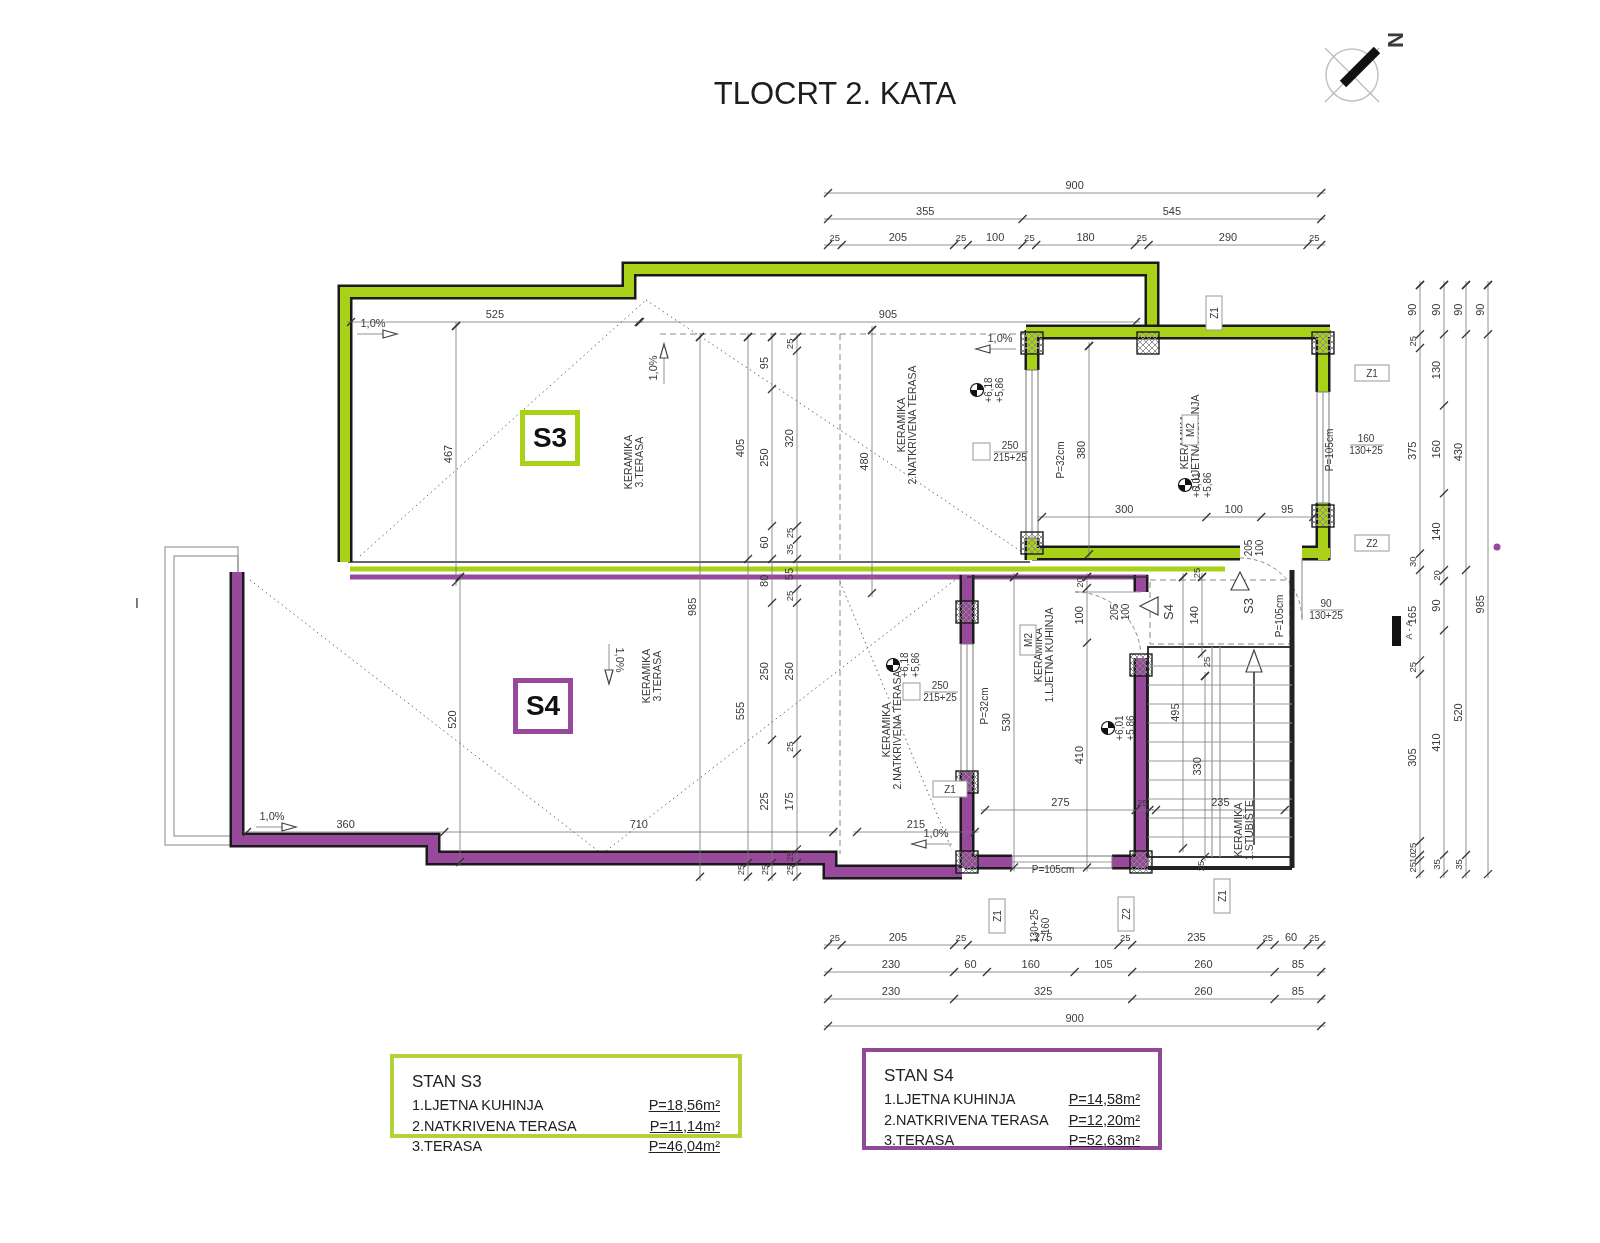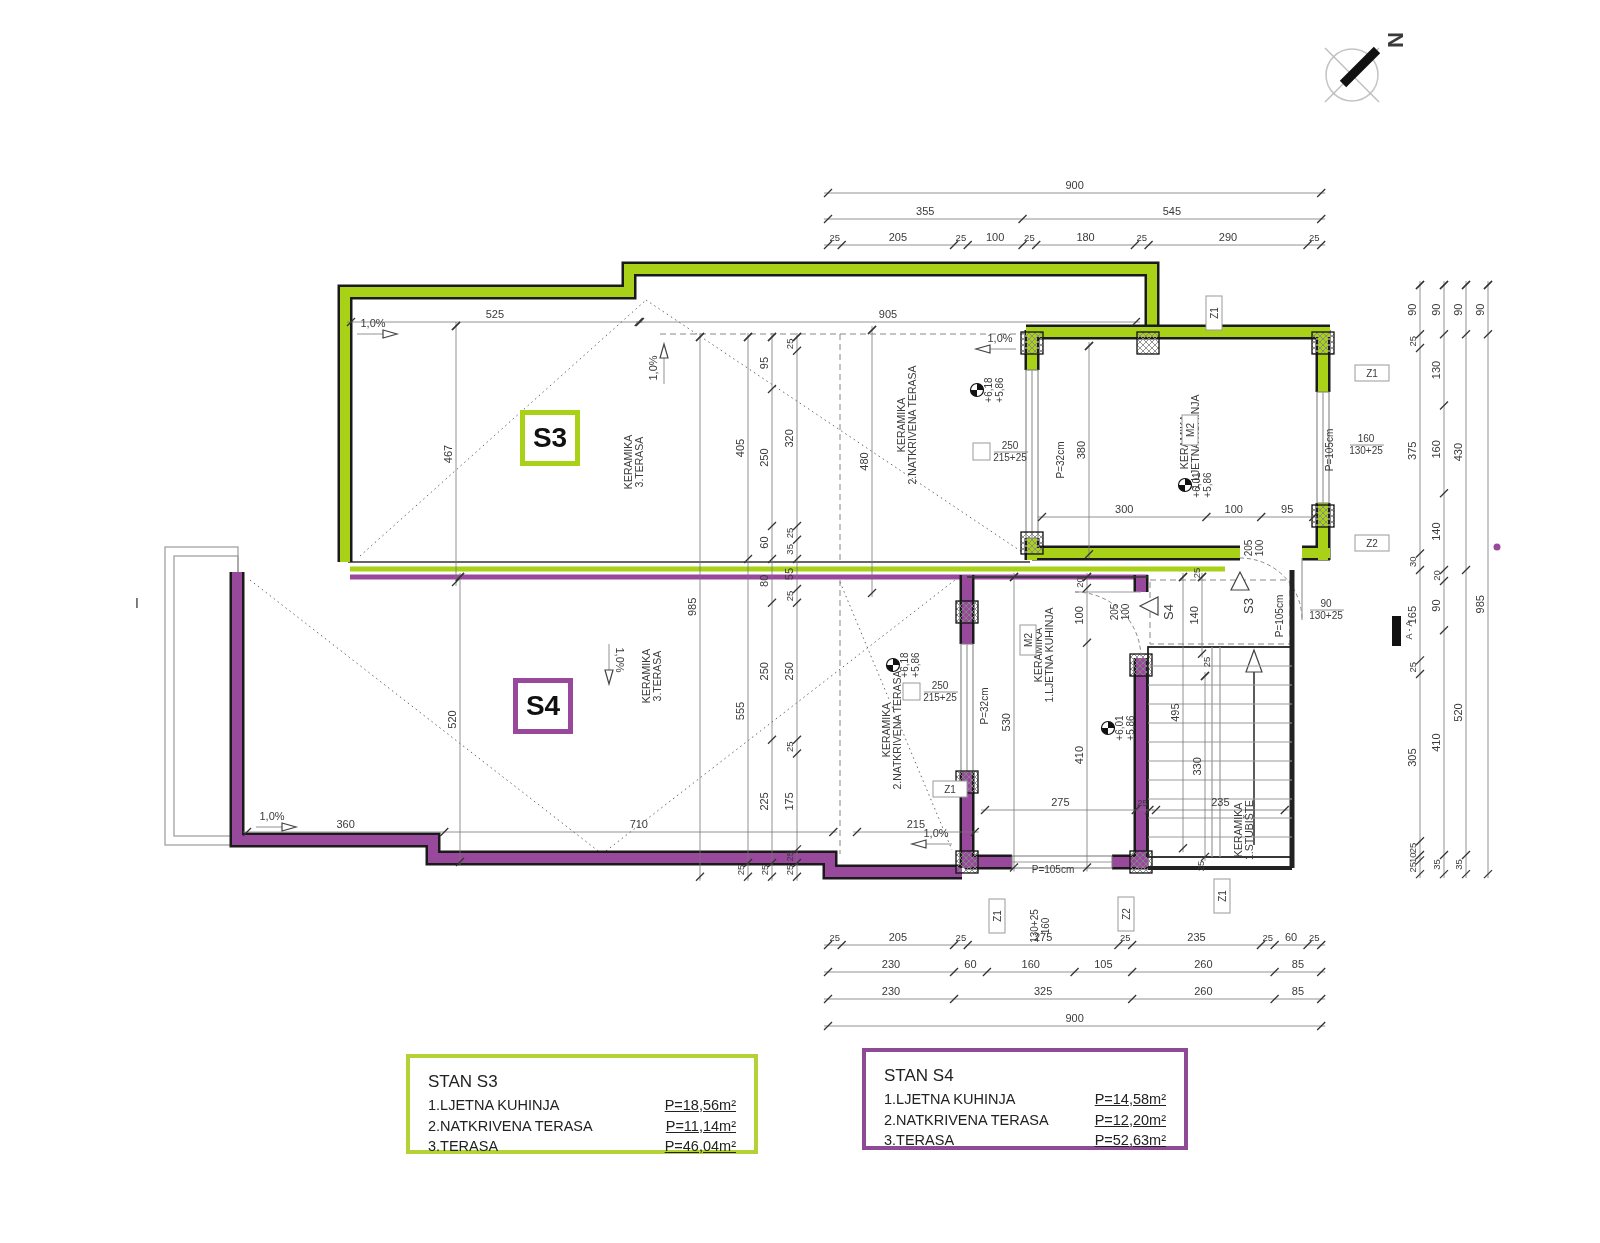--- a/index.html
+++ b/index.html
@@ -23,31 +23,32 @@
   .pillar{fill:url(#hatch);stroke:#111;stroke-width:1.3;}
   .door{fill:none;stroke:#888;stroke-width:1;stroke-dasharray:4 3;}
   .tri{fill:#fff;stroke:#444;stroke-width:1.2;}
   .page-title{position:absolute;left:690px;top:76px;width:290px;text-align:center;
               font-size:31px;letter-spacing:0px;color:#1d1d1d;}
   .tag{position:absolute;width:50px;height:46px;border:5px solid #000;display:flex;
        align-items:center;justify-content:center;font-size:28px;font-weight:bold;color:#111;background:transparent;}
   #tag-s3{left:520px;top:410px;border-color:#a8d118;}
   #tag-s4{left:513px;top:678px;border-color:#98499c;}
   .legend{position:absolute;border:4px solid #000;padding:14px 18px 8px 18px;box-sizing:border-box;color:#222;}
-  #legend-s3{left:390px;top:1054px;width:352px;height:100px;border-color:#b2d235;margin-left:16px;}
-  #legend-s4{left:862px;top:1048px;width:326px;height:102px;border-color:#8f4a96;}
+  #legend-s3{left:390px;top:1054px;width:352px;height:84px;border-color:#b2d235;}
+  #legend-s4{left:862px;top:1048px;width:300px;height:102px;border-color:#8f4a96;}
   .lg-title{font-size:17px;margin-bottom:3px;}
   .lg-row{display:flex;justify-content:space-between;font-size:14.5px;line-height:1.42;}
   .lg-row .ar{white-space:nowrap;text-decoration:underline;}
 </style>
 </head>
 <body>
 
 <div id="canvas">
 
+  <div class="page-title">TLOCRT 2. KATA</div>
 
   <svg id="plan-svg" width="1600" height="1243" viewBox="0 0 1600 1243">
     <defs>
       <pattern id="hatch" width="6" height="6" patternUnits="userSpaceOnUse">
         <path d="M0,6 L6,0 M0,0 L6,6" stroke="#888" stroke-width="0.9"></path>
       </pattern>
     </defs>
 
     <g>
       <rect x="165" y="547" width="73" height="298" class="thin"></rect>

